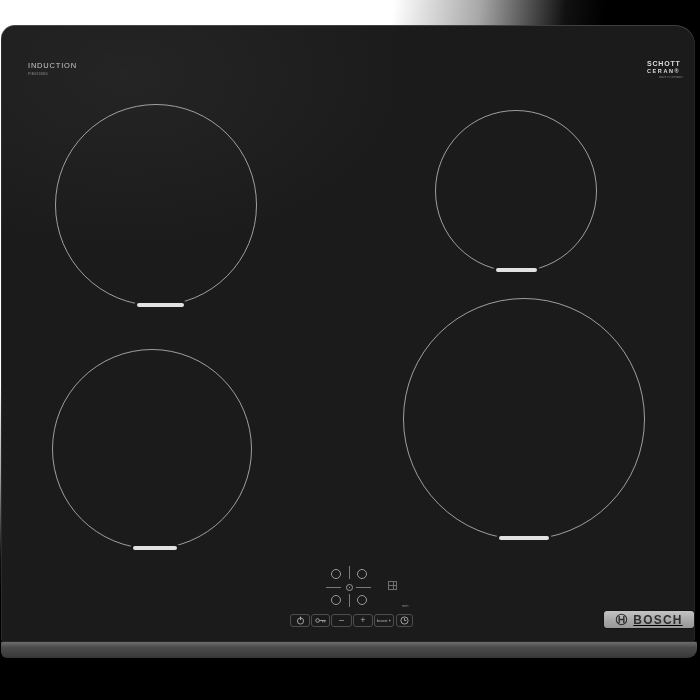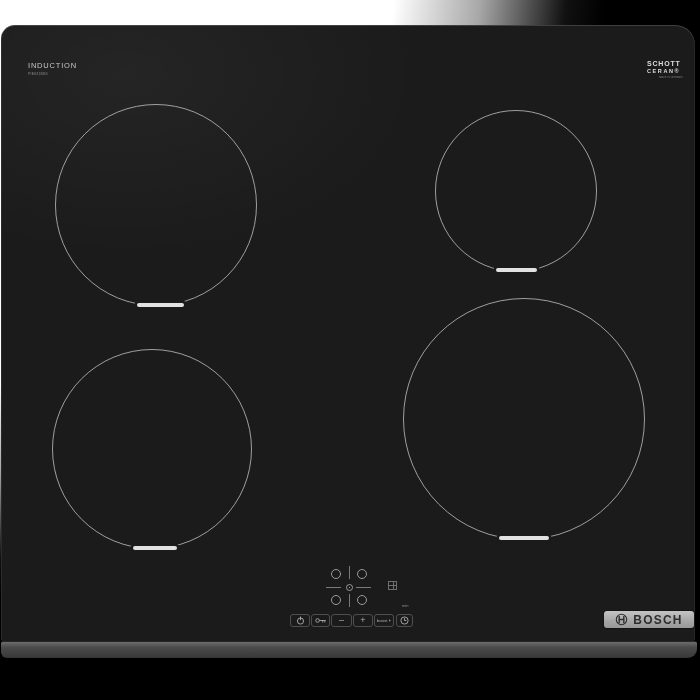--- a/index.html
+++ b/index.html
@@ -50,21 +50,21 @@
          transform:scale(.44);transform-origin:left top;}
   .schott{position:absolute;left:647px;top:60px;text-align:left;color:#dedede;}
   .schott .l1{font-size:7px;font-weight:bold;letter-spacing:.8px;line-height:7px;}
   .schott .l2{font-size:5.5px;font-weight:bold;letter-spacing:1.6px;line-height:6px;margin-top:1px;}
   .schott .l3{font-size:8px;color:#777;transform:scale(.32);transform-origin:left top;margin-top:2px;margin-left:12px;white-space:nowrap;}
 
   
   .badge{position:absolute;left:604px;top:611px;width:90px;height:17px;border-radius:3px;
          background:linear-gradient(#c4c4c4,#a6a6a6 60%,#989898);
          display:flex;align-items:center;justify-content:center;gap:5px;
-         box-shadow:0 0 0 1px rgba(0,0,0,.25);}
+         box-shadow:0 0 0 1px rgba(0,0,0,.25);text-decoration:underline;}
   .badge .btxt{font-size:12px;font-weight:bold;letter-spacing:1.2px;color:#2e2e2e;line-height:12px;}
 </style>
 </head>
 <body>
 
 <div id="stage">
 
   <div class="glass">
     <div class="sheen"></div>
   </div>

